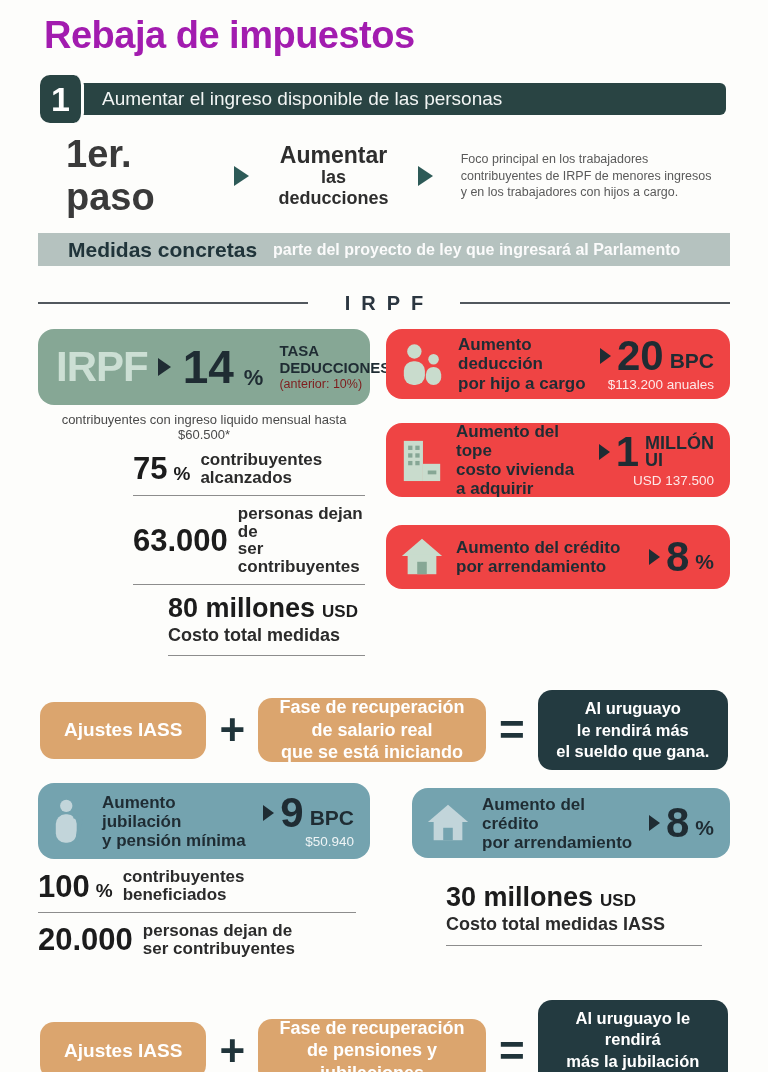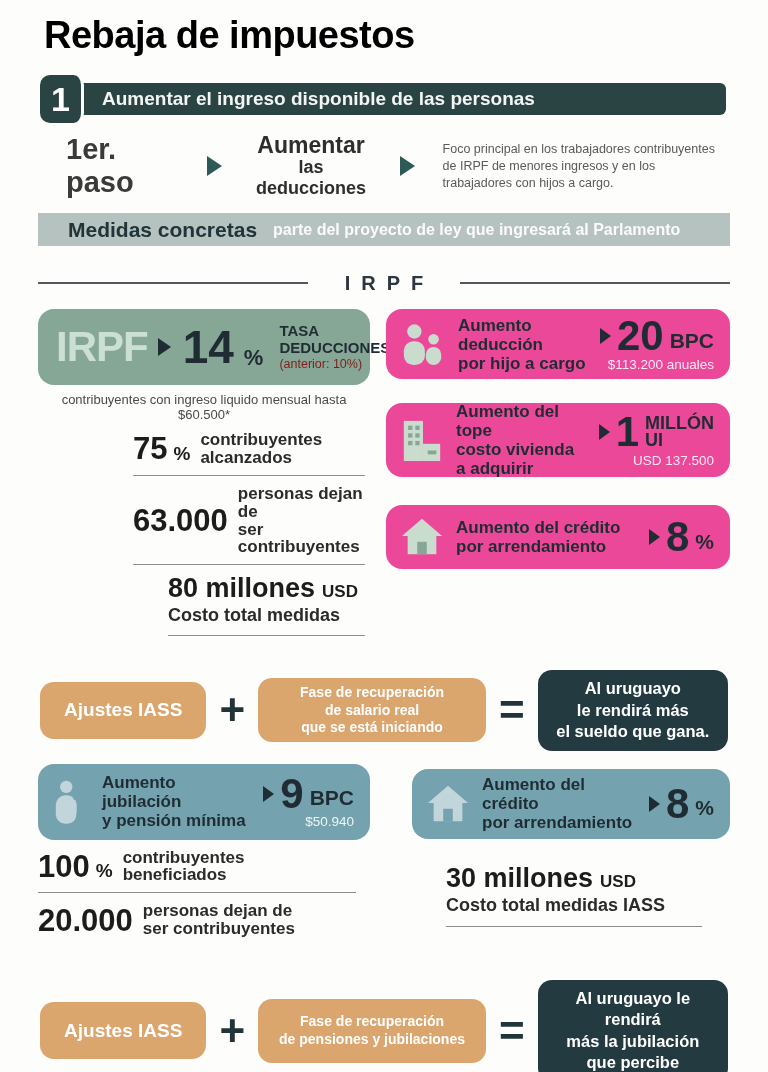--- a/index.html
+++ b/index.html
@@ -3,34 +3,34 @@
 <meta charset="utf-8">
 <style>
   * { box-sizing: border-box; margin: 0; padding: 0; }
   html,body { width:768px; height:1072px; overflow:hidden; }
   body { background:#fdfdfb; font-family:"Liberation Sans","DejaVu Sans",sans-serif; color:#2f3a40; }
   .preline { white-space: pre-line; }
 
   .page { padding: 14px 38px 0 38px; }
 
   
-  .title { font-size:38px; font-weight:800; color:#000000; letter-spacing:-0.5px; margin-left:6px; }
+  .title { font-size:38px; font-weight:800; color:#a21caf; letter-spacing:-0.5px; margin-left:6px; }
 
   
   .banner { position:relative; margin:26px 4px 0 6px; height:32px; background:#294443; border-radius:6px;
             display:flex; align-items:center; padding-left:58px; }
   .banner-badge { position:absolute; left:-4px; top:-8px; width:44px; height:48px; background:#294443;
                   border-radius:10px; display:flex; align-items:center; justify-content:center;
                   border-right:3px solid #fdfdfb; }
   .banner-badge span { color:#fff; font-size:34px; font-weight:800; line-height:1; }
-  .banner-text { color:#f2f5f4; font-size:19px; font-weight:700;text-align:right; }
+  .banner-text { color:#f2f5f4; font-size:19px; font-weight:400;text-align:right; }
 
   
   .step-row { display:flex; align-items:center; margin:18px 10px 0 28px; gap:22px; }
-  .step-label { font-size:29px; font-weight:800; color:#3a3a3a; }
+  .step-label { font-size:38px; font-weight:800; color:#3a3a3a; }
   .step-action { text-align:center; color:#2e2e2e; }
   .sa-main { font-size:23px; font-weight:800; line-height:1.05; }
   .sa-sub  { font-size:18px; font-weight:800; }
   .step-desc { width:292px; font-size:12.5px; line-height:1.35; color:#5a5a5a; margin-left:6px; }
 
   .tri { display:inline-block; width:0; height:0; border-style:solid; }
   .tri-step { border-width:10px 0 10px 15px; border-color:transparent transparent transparent #2d5a57; }
   .tri-dark { border-width:9px 0 9px 13px; border-color:transparent transparent transparent #1f2c33; }
   .tri-sm   { border-width:8px 0 8px 11px; border-color:transparent transparent transparent #1f2c33; }
 
@@ -68,41 +68,41 @@
   .stat-unit { font-size:19px; font-weight:800; color:#1c1c1c; align-self:flex-end; margin:0 0 2px -4px; }
   .stat-label { font-size:17px; font-weight:800; color:#2b2b2b; line-height:1.05; }
   .stat-block { padding:10px 0 9px 0; border-bottom:1.5px solid #8d8d8d;margin-left:35px; }
   .sb-row { display:flex; align-items:flex-end; gap:7px; }
   .sb-value { font-size:27px; font-weight:800; color:#1c1c1c; line-height:1; }
   .sb-unit { font-size:17px; font-weight:800; color:#1c1c1c; }
   .sb-label { font-size:18px; font-weight:800; color:#2b2b2b; margin-top:3px; }
 
   
   .card { border-radius:16px; display:flex; align-items:center; padding:0 16px 0 14px; gap:12px; }
-  .card.green { background:#ec4899; }
+  .card.green { background:#ef4444; }
   .card.blue  { background:#74a3af; }
   .card-label { font-size:17px; font-weight:800; color:#1f2c33; line-height:1.12; }
   .card-value { margin-left:auto; text-align:right; }
   .cv-row { display:flex; align-items:center; justify-content:flex-end; gap:6px; }
   .cv-num { font-size:42px; font-weight:800; color:#1f2c33; line-height:0.95; }
   .cv-unit { font-size:21px; font-weight:800; color:#1f2c33; align-self:flex-end; margin-bottom:3px; }
   .cv-unit.stack { font-size:18px; line-height:0.95; text-align:left; margin-bottom:0; align-self:center; }
   .cv-sub { font-size:13.5px; color:rgba(255,255,255,0.88); margin-top:1px; }
   .green .icon-fill { fill:#c9dccd; } .green .icon-cut { fill:#86a795; }
   .blue  .icon-fill { fill:#c2d5da; } .blue  .icon-cut { fill:#74a3af; } .blue .icon-stroke { stroke:#74a3af; }
   .card .icon { flex:none; display:flex; }
 
   .card1 { height:70px; } .card2 { height:74px; margin-top:24px; } .card3 { height:64px; margin-top:28px; }
 
   
   .equation { display:flex; align-items:center; margin:34px 2px 0 2px; gap:13px; }
   .eq-box { background:#dba56e; border-radius:14px; color:#fff; font-weight:800; display:flex;
             align-items:center; justify-content:center; text-align:center; }
   .eq-a { width:168px; height:57px; font-size:19px; }
-  .eq-b { width:230px; height:64px; font-size:14px; line-height:1.25; }
+  .eq-b { width:230px; height:64px; font-size:18px; line-height:1.25; }
   .eq-op { font-size:44px; font-weight:800; color:#20343a; line-height:1; }
   .eq-result { background:#233a40; border-radius:14px; color:#fff; font-weight:800; font-size:16.5px;
                line-height:1.3; display:flex; align-items:center; justify-content:center; text-align:center;
                width:192px; min-height:78px; margin-left:auto; padding:8px 10px; }
 
   
   .grid-iass { display:flex; margin-top:13px; gap:16px; }
   .iass-left { width:332px; flex:none; }
   .iass-right { flex:1; padding-left:26px; }
   .card-iass-left { height:76px; }

